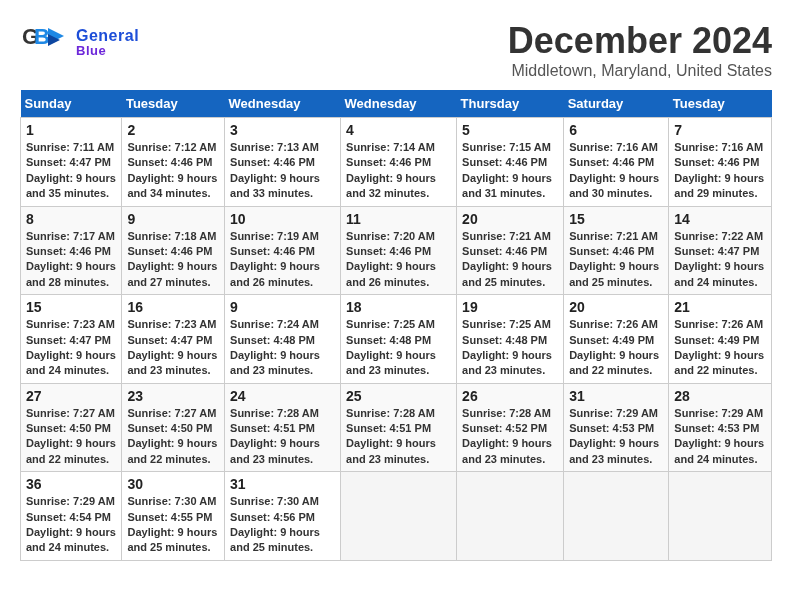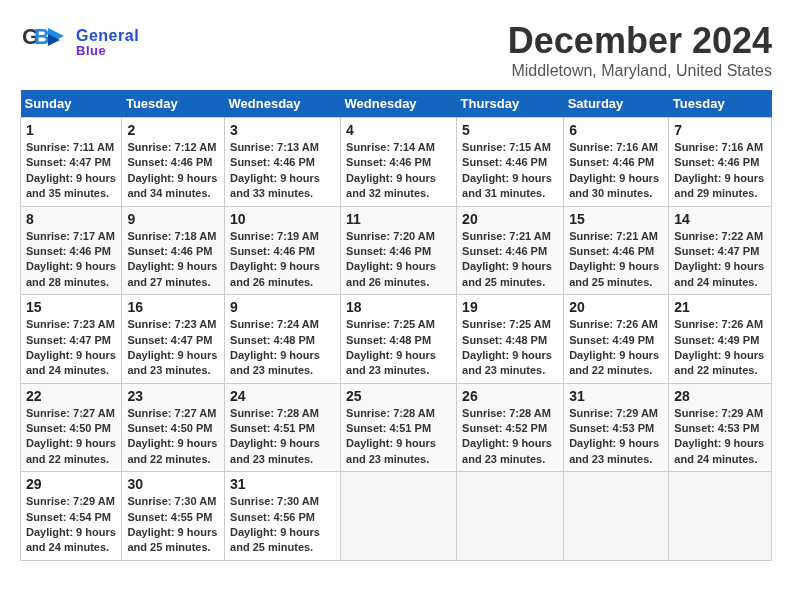--- a/index.html
+++ b/index.html
@@ -297,21 +297,21 @@
         <span class="day-num">21</span>
         <div class="day-info">
           Sunrise: 7:26 AM<br>
           Sunset: 4:49 PM<br>
           Daylight: 9 hours and&nbsp;22 minutes.
         </div>
       </td>
       </tr>
       <tr>
         <td>
-        <span class="day-num">22</span>
+        <span class="day-num">27</span>
         <div class="day-info">
           Sunrise: 7:27 AM<br>
           Sunset: 4:50 PM<br>
           Daylight: 9 hours and&nbsp;22 minutes.
         </div>
       </td>
         <td>
         <span class="day-num">23</span>
         <div class="day-info">
           Sunrise: 7:27 AM<br>
@@ -355,21 +355,21 @@
         <span class="day-num">28</span>
         <div class="day-info">
           Sunrise: 7:29 AM<br>
           Sunset: 4:53 PM<br>
           Daylight: 9 hours and&nbsp;24 minutes.
         </div>
       </td>
       </tr>
       <tr>
         <td>
-        <span class="day-num">29</span>
+        <span class="day-num">36</span>
         <div class="day-info">
           Sunrise: 7:29 AM<br>
           Sunset: 4:54 PM<br>
           Daylight: 9 hours and&nbsp;24 minutes.
         </div>
       </td>
         <td>
         <span class="day-num">30</span>
         <div class="day-info">
           Sunrise: 7:30 AM<br>

